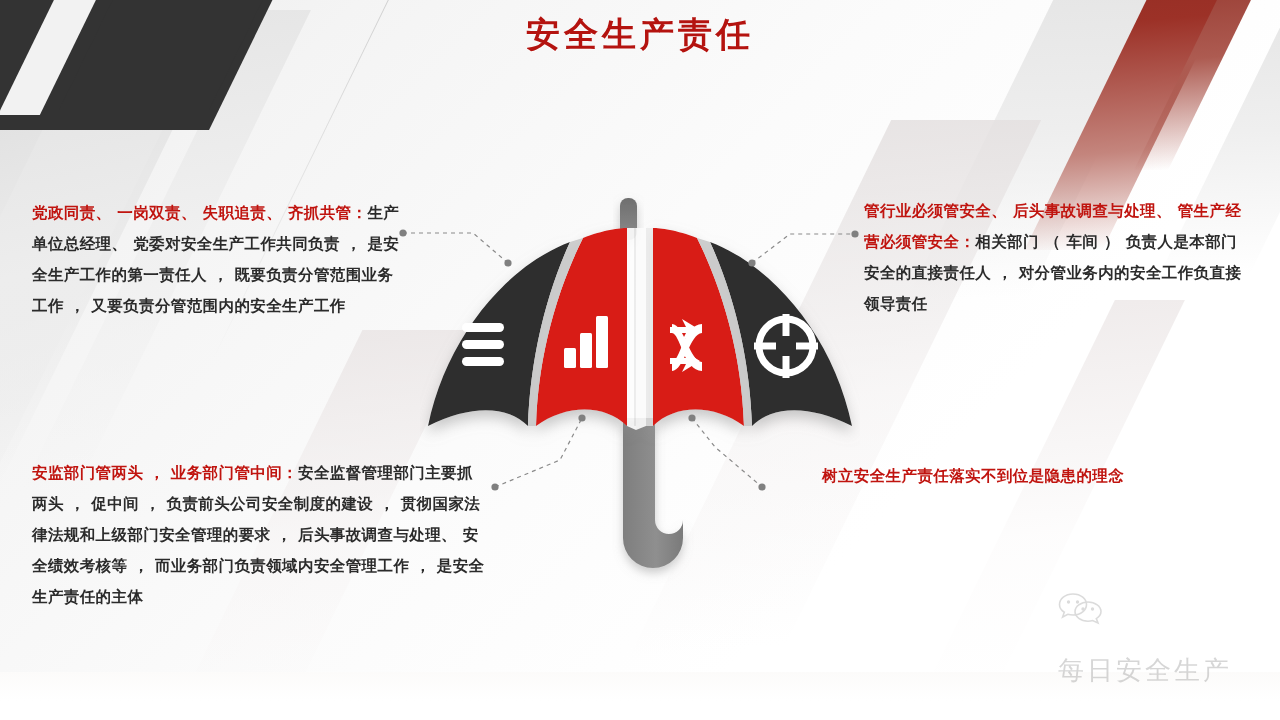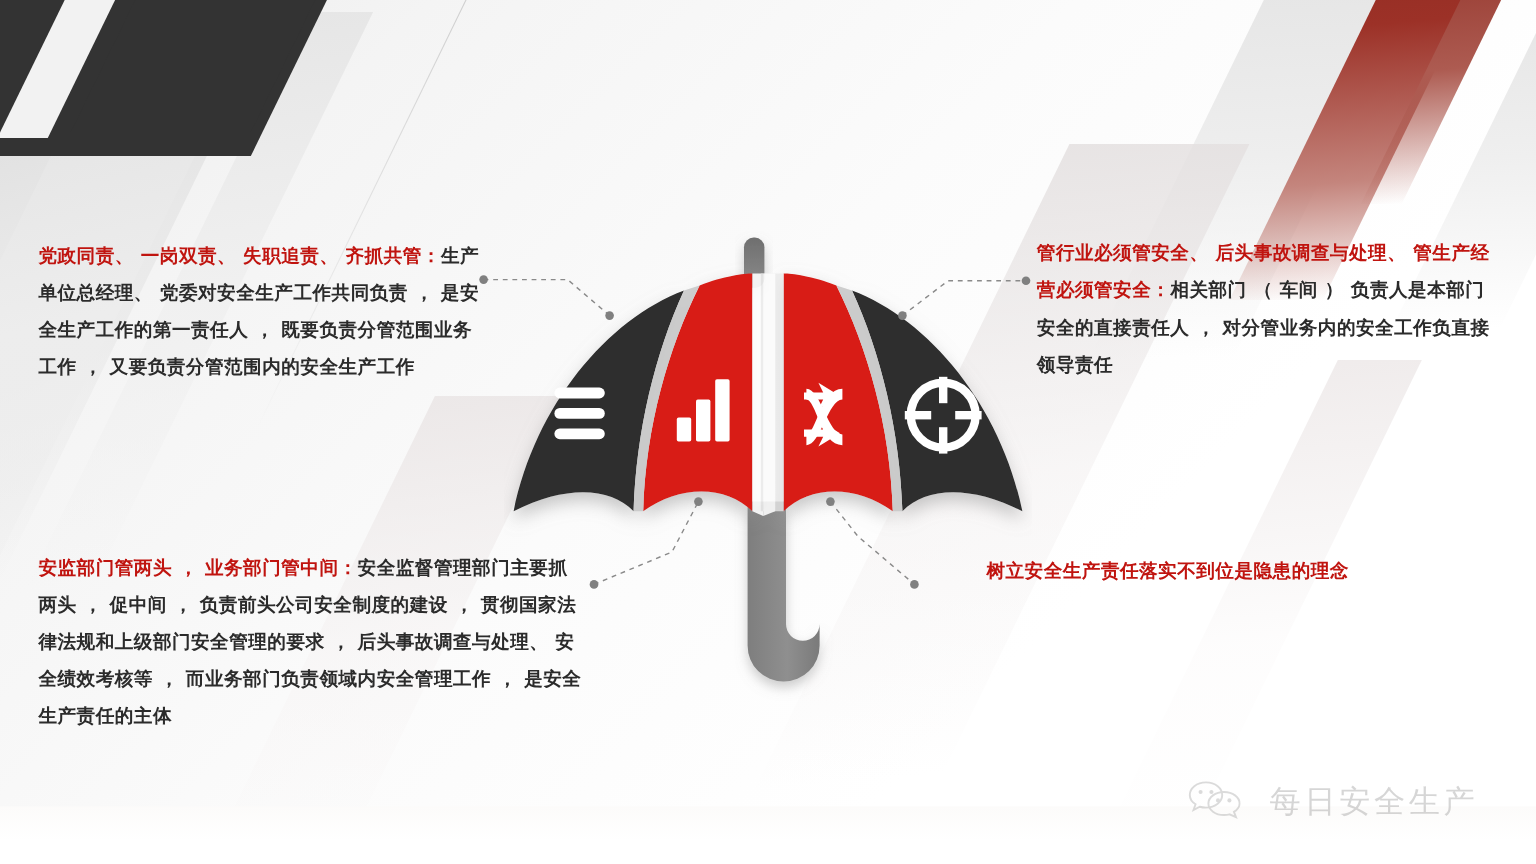--- a/index.html
+++ b/index.html
@@ -127,21 +127,21 @@
   .tblock .hl{color:#c0140f;}
   #text-top-left{left:32px;top:198px;width:370px;}
   #text-top-right{left:864px;top:196px;width:392px;}
   #text-bottom-left{left:32px;top:458px;width:455px;}
   #text-bottom-right{left:822px;top:463px;width:400px;
     font-size:15.5px;line-height:26px;color:#c0140f;}
 
   
   #watermark{
     position:absolute;right:48px;bottom:32px;z-index:8;
-    display:flex;align-items:center;gap:24px;opacity:.30;
+    display:flex;gap:24px;opacity:.30;flex-direction:column;
   }
   #watermark .wm-text{
     font-size:26px;color:#7a7a7a;letter-spacing:3px;
     font-family:"DejaVu Sans","Liberation Sans",sans-serif;
   }
 </style>
 </head>
 <body>
 
 <div id="slide">
@@ -159,20 +159,23 @@
     <div class="tr-gray2"></div>
     <div class="tr-red"></div>
     <div class="tr-red2"></div>
 
     <div class="mid-faint1"></div>
     <div class="mid-faint2"></div>
     <div class="mid-faint3"></div>
     <div class="bot-band"></div>
   </div>
 
+  <div id="header-bar">
+    <div id="page-title">安全生产责任</div>
+  </div>
 
   <div id="umbrella">
     <svg width="440" height="430" viewBox="0 0 440 430" xmlns="http://www.w3.org/2000/svg">
       <defs>
         <filter id="soft" x="-25%" y="-25%" width="150%" height="160%">
           <feDropShadow dx="0" dy="7" stdDeviation="7" flood-color="#9a9a9a" flood-opacity="0.55"></feDropShadow>
         </filter>
         <filter id="soft2" x="-40%" y="-30%" width="180%" height="170%">
           <feDropShadow dx="0" dy="5" stdDeviation="5" flood-color="#9a9a9a" flood-opacity="0.5"></feDropShadow>
         </filter>

